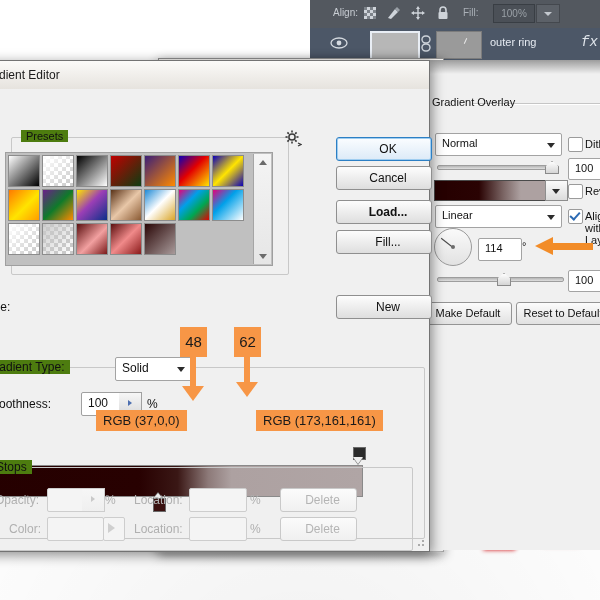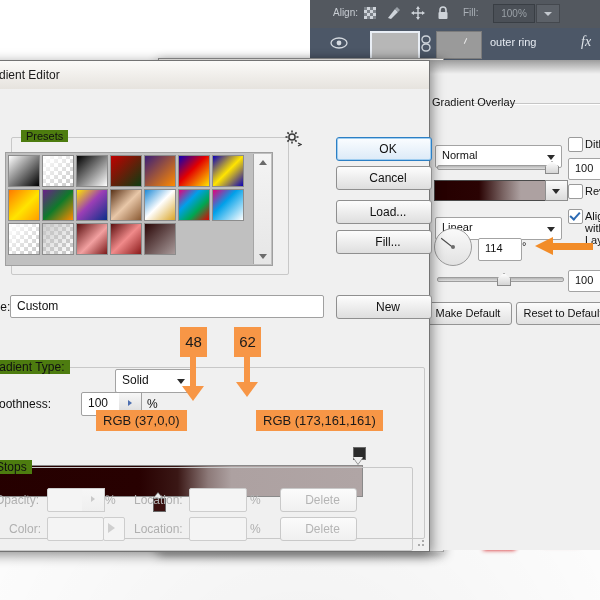--- a/index.html
+++ b/index.html
@@ -38,21 +38,21 @@
   .ps-layerrow{position:absolute;left:0;top:28px;width:290px;height:32px;background:#4c5767;}
   .ps-eye{position:absolute;left:20px;top:8px;width:18px;height:14px;}
   .ps-thumb{position:absolute;left:60px;top:3px;width:46px;height:26px;background:#b7b7b7;
     border:2px solid #e9eef5;}
   .ps-link{position:absolute;left:110px;top:7px;width:12px;height:17px;}
   .ps-mask{position:absolute;left:126px;top:3px;width:44px;height:26px;background:#9a9a9a;border:1px solid #7c7c7c;}
   .ps-mask:after{content:"";position:absolute;left:28px;top:6px;width:1px;height:6px;background:#e7e7e7;
      transform:rotate(25deg);}
   .ps-layername{position:absolute;left:180px;top:8px;color:#e6ebf2;font-size:11px;}
   .ps-fx{position:absolute;left:271px;top:6px;color:#dfe4ea;font-size:14px;font-style:italic;
-     font-family:Liberation Serif, serif;}
+     font-family:Liberation Mono, monospace;}
 
   
   .ls-dialog{position:absolute;left:158px;top:58px;width:284px;height:492px;
      background:#efefef;border:1px solid #8e8e8e;box-shadow:0 3px 10px rgba(0,0,0,.45);}
   .ls-title{position:absolute;left:0;top:0;width:284px;height:26px;
      background:linear-gradient(#f3f1ee,#dedbd6);border-bottom:1px solid #b9b6b1;}
   .ls-title-text{position:absolute;left:12px;top:6px;font-size:11px;color:#9a9a9a;
      filter:blur(2.2px);font-weight:bold;}
   .winbtns{position:absolute;right:4px;top:2px;display:flex;gap:2px;}
   .wbtn{width:28px;height:19px;border:1px solid #8d8d8d;border-radius:2px;
@@ -68,21 +68,21 @@
 
   
   .go-panel{position:absolute;left:427px;top:60px;width:173px;height:490px;background:#f0f0f0;
      border-left:1px solid #cfcfcf;}
   .go-shadowtop{position:absolute;left:427px;top:60px;width:173px;height:14px;
      background:linear-gradient(rgba(0,0,0,.35),rgba(0,0,0,0));}
   .go-legend{position:absolute;left:432px;top:96px;font-size:11px;color:#111;}
   .go-legendline{position:absolute;left:472px;top:103px;width:128px;height:1px;background:#c6c6c6;
      border-bottom:1px solid #fff;}
 
-  .sel{position:absolute;height:21px;background:#fff;border:1px solid #a3a3a3;border-radius:2px;margin-top:12px;}
+  .sel{position:absolute;height:21px;background:#fff;border:1px solid #a3a3a3;border-radius:2px;}
   .sel .txt{position:absolute;left:6px;top:3px;font-size:11px;color:#111;}
   .sel .arr{position:absolute;right:6px;top:9px;border-left:4px solid transparent;
      border-right:4px solid transparent;border-top:5px solid #2b2b2b;}
 
   .num{position:absolute;height:20px;background:#fff;border:1px solid #a3a3a3;border-radius:2px;}
   .num .txt{position:absolute;left:6px;top:3px;font-size:11px;color:#111;}
 
   .cb{position:absolute;width:13px;height:13px;background:#fff;border:1px solid #9b9b9b;border-radius:2px;}
   .cb.on:after{content:"";position:absolute;left:3px;top:0px;width:4px;height:8px;
      border:solid #2c6ab3;border-width:0 2px 2px 0;transform:rotate(42deg);}
@@ -393,34 +393,31 @@
           </div>
       </div>
     </div>
 
     <div class="btn primary" style="left:369px;top:48px;width:94px;">
       <span>OK</span>
       </div>
     <div class="btn" style="left:369px;top:77px;width:94px;">
       <span>Cancel</span>
       </div>
-    <div class="btn" style="left:369px;top:111px;width:94px;">
+    <div class="btn" style="left:369px;top:111px;width:94px;font-weight:bold;">
       <span>Load...</span>
       </div>
     <div class="btn" style="left:369px;top:141px;width:94px;">
       <span>Fill...</span>
       </div>
     <div class="btn" style="left:369px;top:206px;width:94px;">
       <span>New</span>
       </div>
 
     <div style="position:absolute;left:8px;top:211px;font-size:12px;">Name:</div>
-    <div class="tfield" style="left:43px;top:206px;width:312px;">
-      <span class="txt">Custom</span>
-    </div>
 
     <div class="grp" style="left:6px;top:278px;width:450px;height:170px;"></div>
     <div class="grp-label" style="left:14px;top:271px;font-size:12px;">Gradient Type:</div>
     <div class="sel" style="left:148px;top:268px;width:75px;height:22px;">
       <span class="txt" style="font-size:12px;">Solid</span>
         <i class="arr"></i>
     </div>
 
     <div style="position:absolute;left:14px;top:308px;font-size:12px;">Smoothness:</div>
     <div class="tfield" style="left:114px;top:303px;width:38px;height:22px;">

